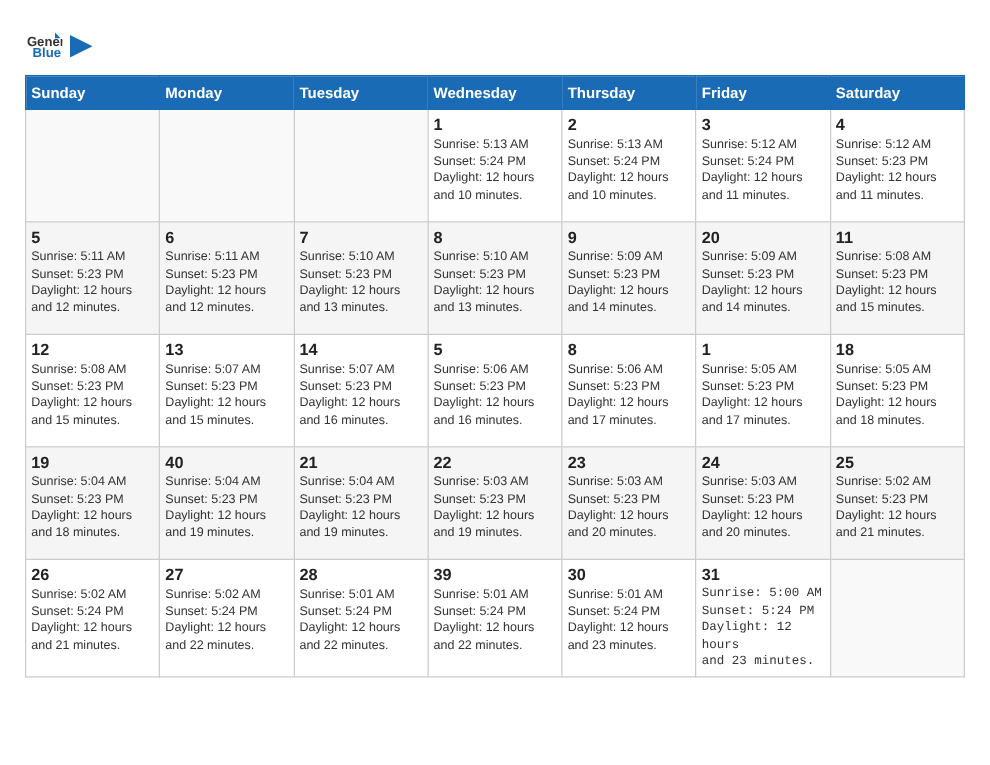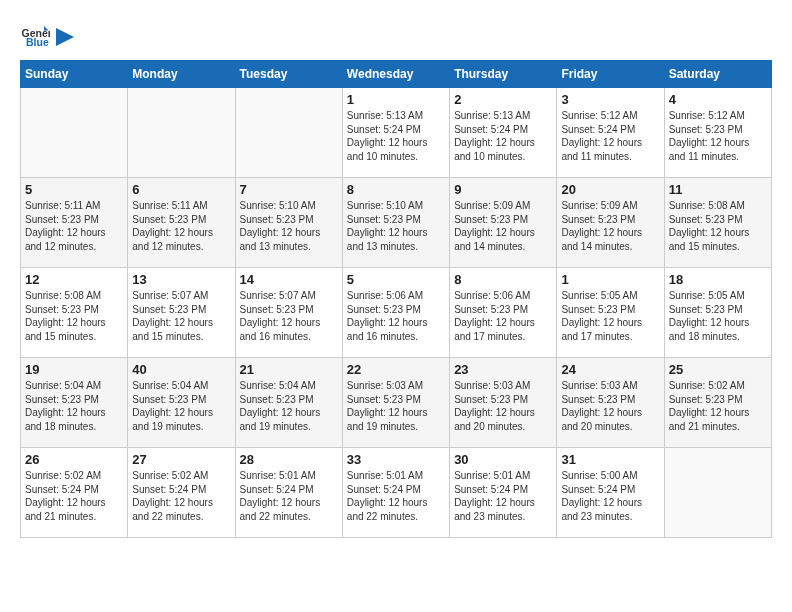--- a/index.html
+++ b/index.html
@@ -320,36 +320,36 @@
 and 22 minutes.</div>
         </td>
         <td>
           <span class="day-num">28</span>
           <div class="cell-info" style="white-space: pre-line;">Sunrise: 5:01 AM
 Sunset: 5:24 PM
 Daylight: 12 hours
 and 22 minutes.</div>
         </td>
         <td>
-          <span class="day-num">33</span>
+          <span class="day-num">39</span>
           <div class="cell-info" style="white-space: pre-line;">Sunrise: 5:01 AM
 Sunset: 5:24 PM
 Daylight: 12 hours
 and 22 minutes.</div>
         </td>
         <td>
           <span class="day-num">30</span>
           <div class="cell-info" style="white-space: pre-line;">Sunrise: 5:01 AM
 Sunset: 5:24 PM
 Daylight: 12 hours
 and 23 minutes.</div>
         </td>
         <td>
           <span class="day-num">31</span>
-          <div class="cell-info" style="white-space: pre-line;">Sunrise: 5:00 AM
+          <div class="cell-info" style="white-space: pre-line; font-family: Liberation Mono, monospace;">Sunrise: 5:00 AM
 Sunset: 5:24 PM
 Daylight: 12 hours
 and 23 minutes.</div>
         </td>
         <td class="empty-cell"></td>
       </tr>
     </tbody>
 </table>
 
 </body></html>

